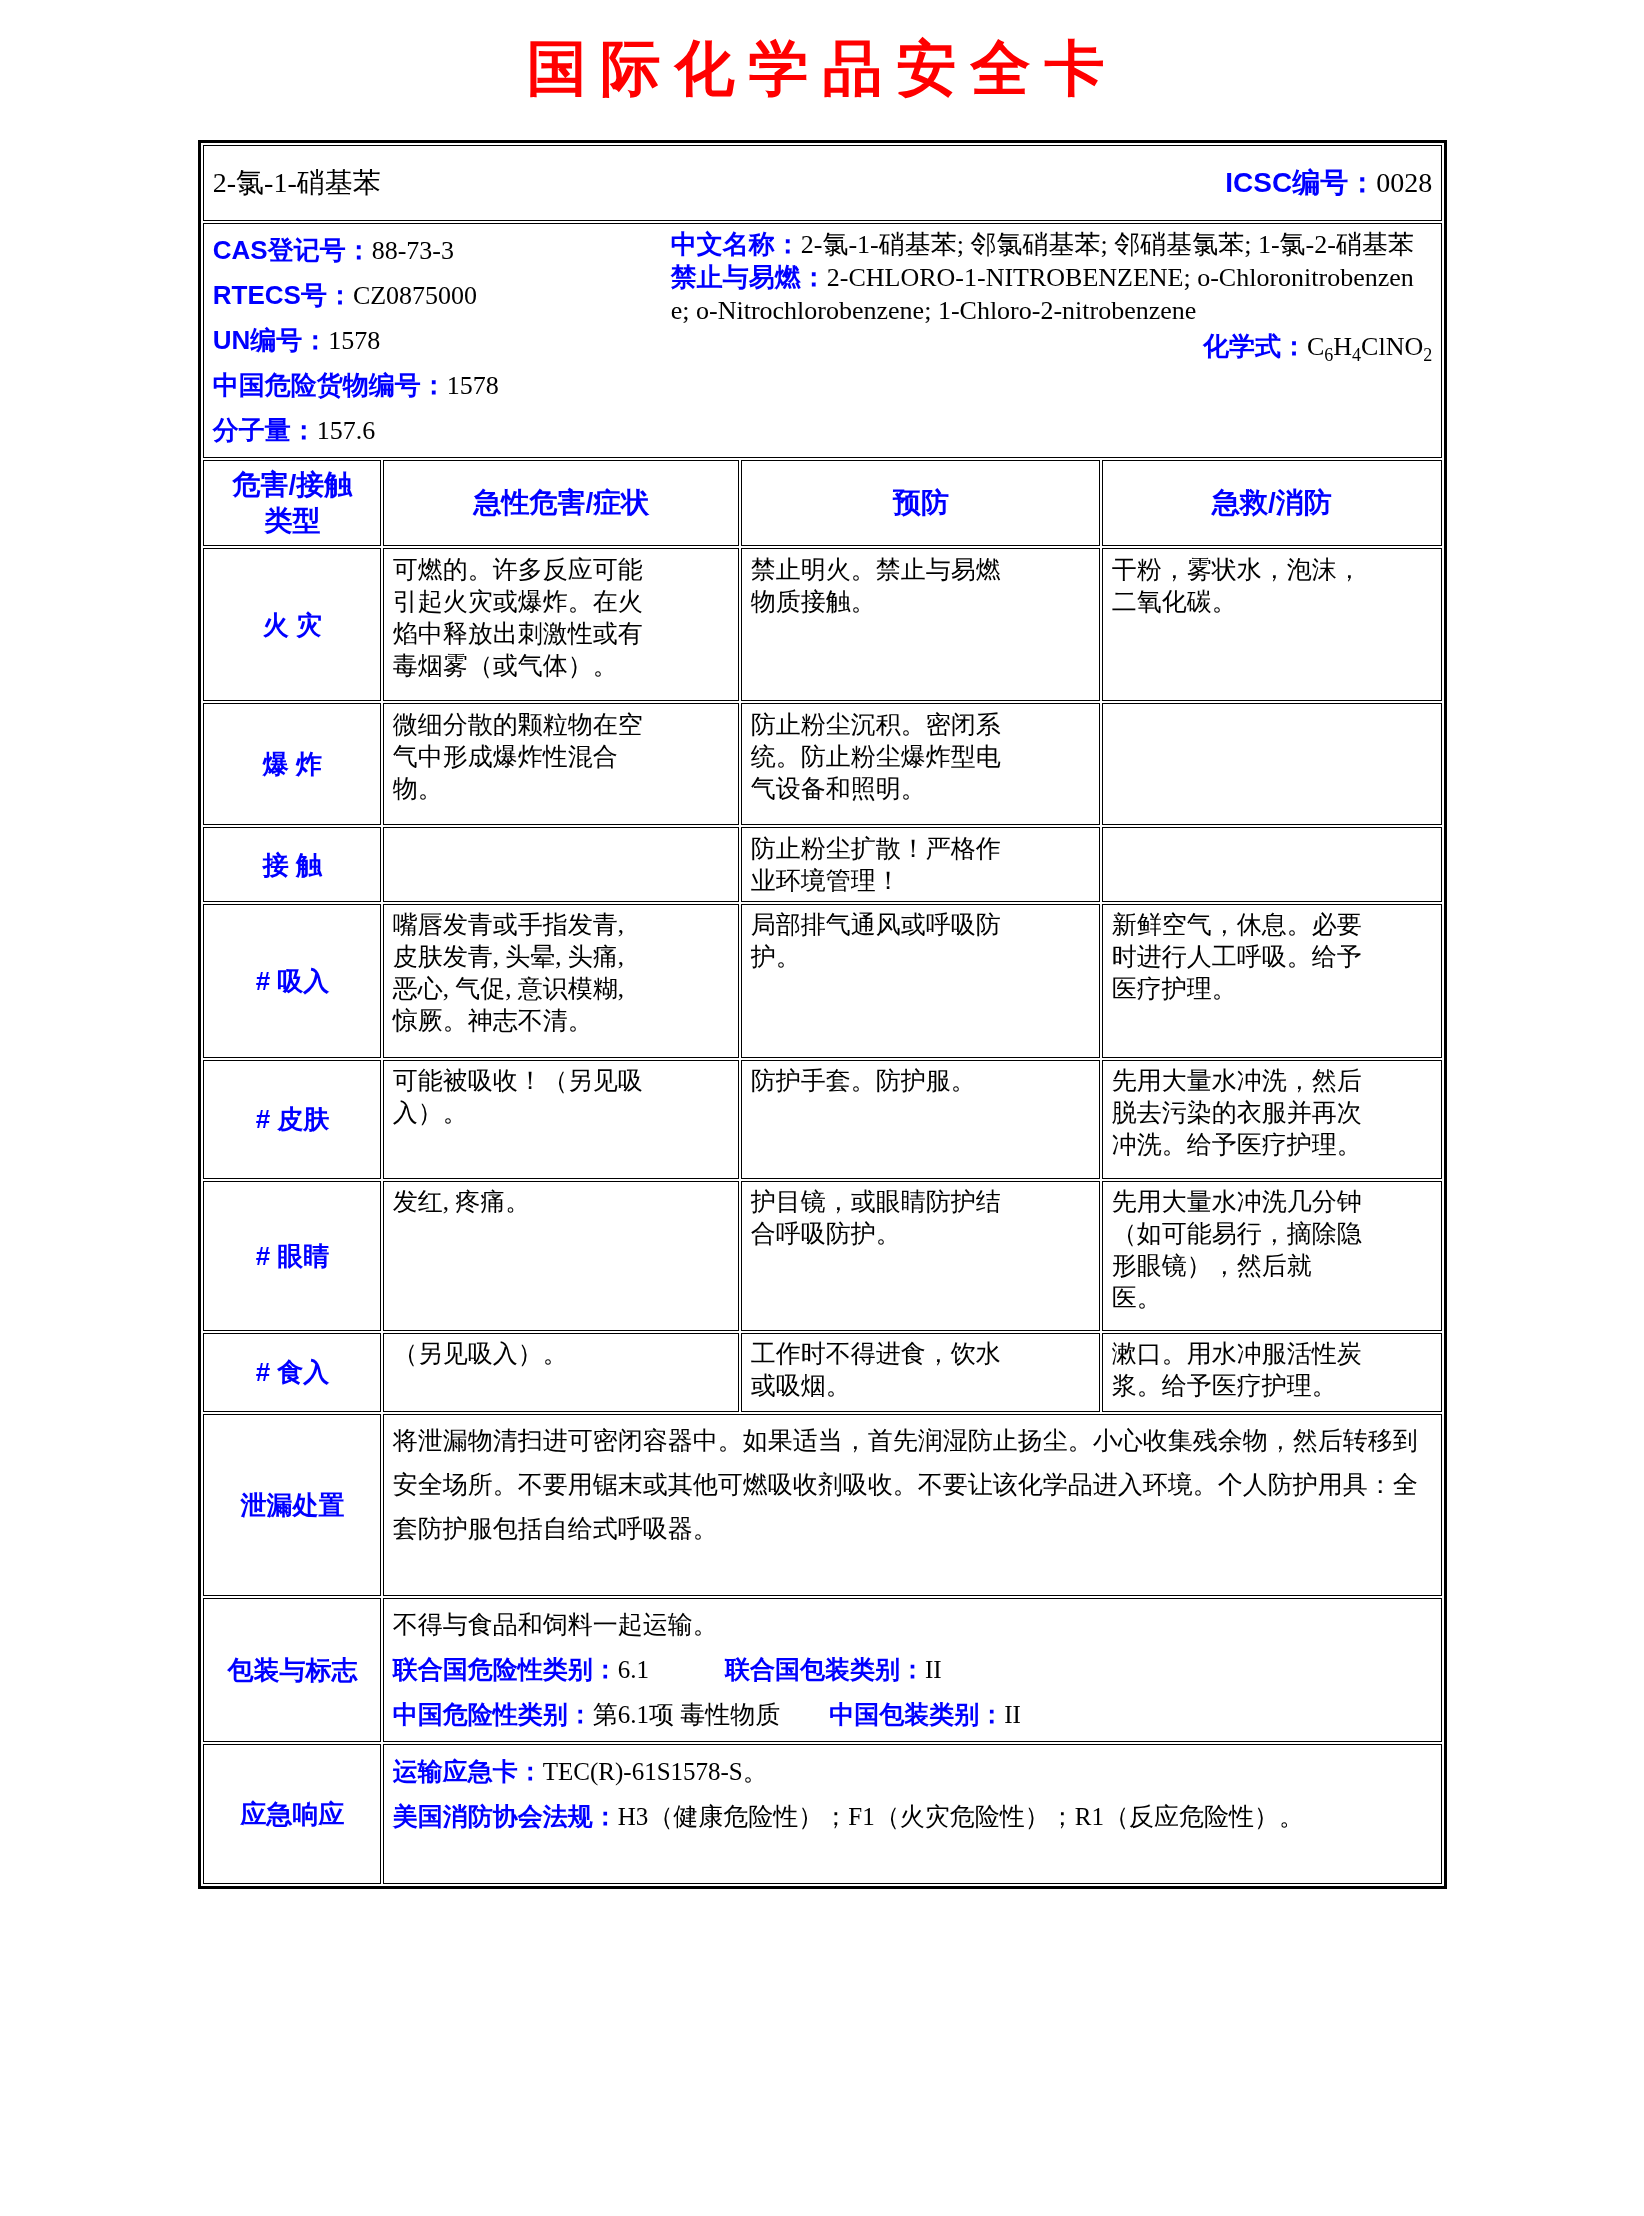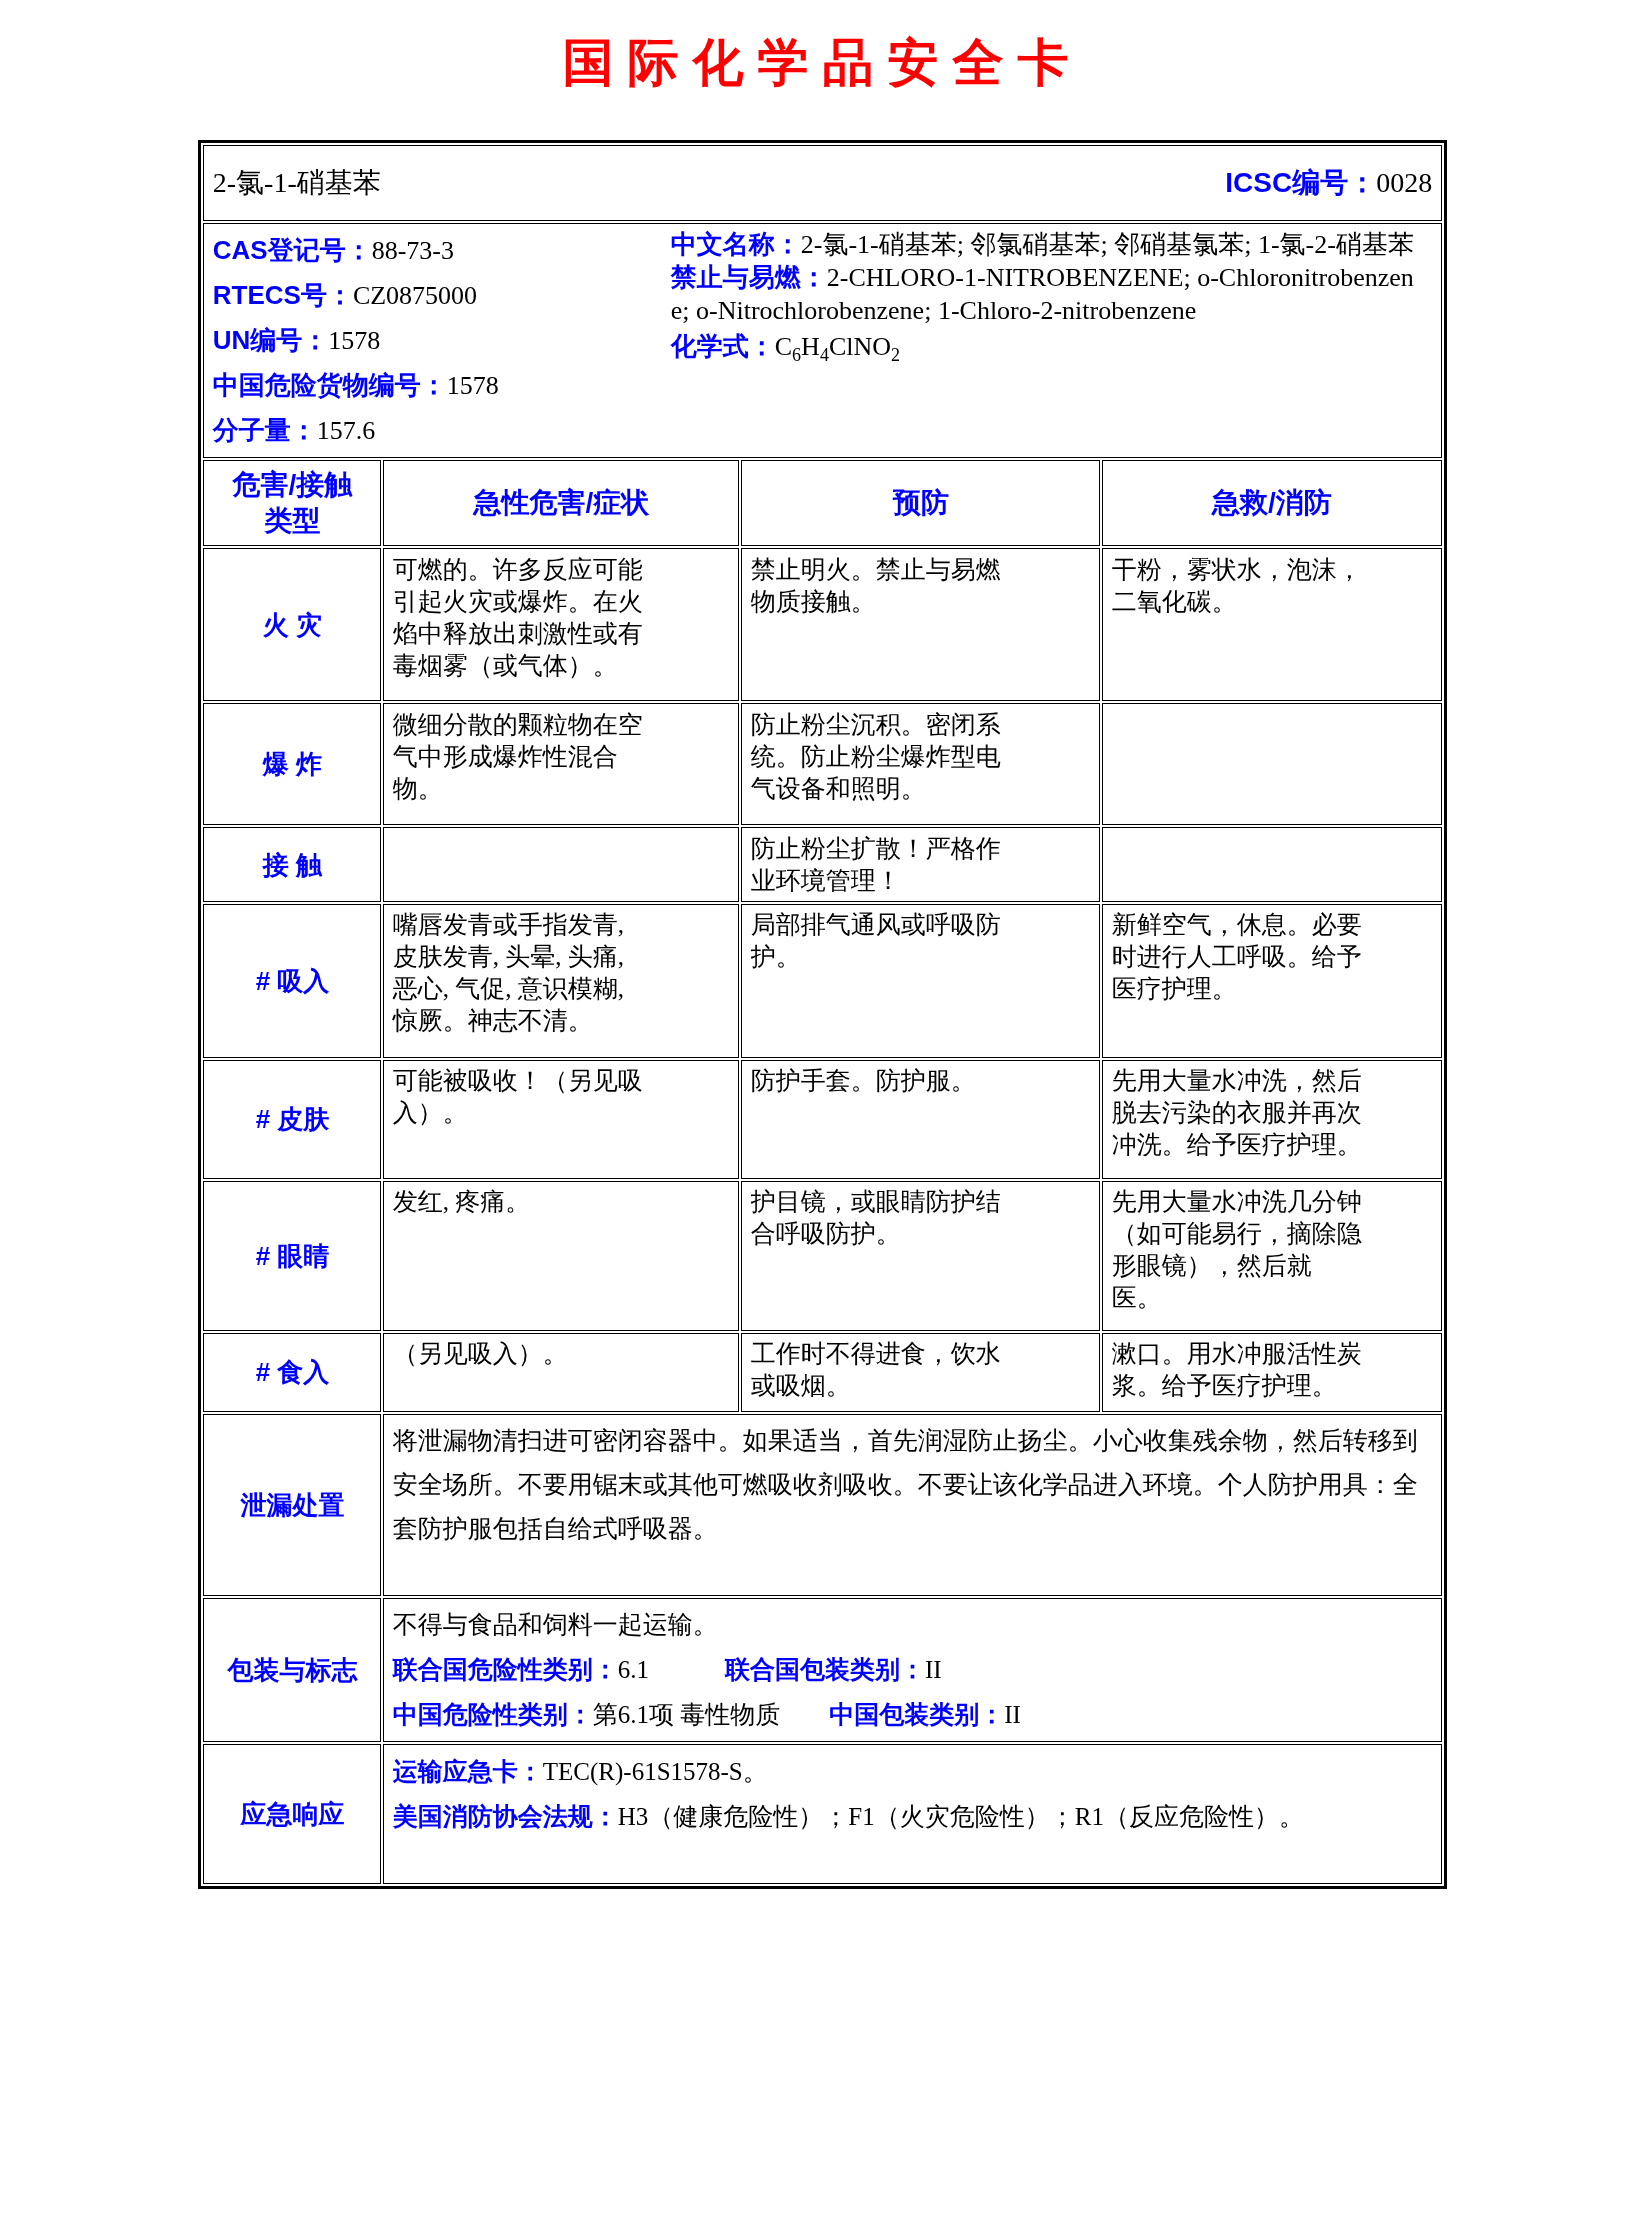--- a/index.html
+++ b/index.html
@@ -5,21 +5,21 @@
   html,body{margin:0;padding:0;background:#ffffff;}
   body{
     width:1645px;height:2216px;position:relative;
     font-family:"Liberation Serif","DejaVu Serif",serif;
     color:#000;
   }
   .page-title{
     text-align:center;
     font-family:"Liberation Sans","DejaVu Sans",sans-serif;
     font-weight:bold;
-    font-size:51px;
+    font-size:60px;
     letter-spacing:14px;
     color:#ff0000;
     margin:0;
     padding-top:29px;
     height:82px;
   }
   table.card{
     width:1247px;
     margin:29px auto 0 auto;
     border:3.5px solid #000;
@@ -47,21 +47,21 @@
   .name-cell{height:76px;vertical-align:middle;}
   .name-flex{display:flex;justify-content:space-between;align-items:center;}
   .chem-name{font-size:28px;}
   .icsc{font-size:28px;}
   .info-cell{height:229px;margin-top:24px;}
   .info-flex{display:flex;}
   .info-left{width:458px;flex:none;}
   .info-left .field{line-height:44px;font-size:26px;}
   .info-right{flex:1;}
   .info-right .tight{line-height:33px;font-size:26px;}
-  .info-right .formula{margin-top:2.8px;}
+  .info-right .formula{margin-top:2.8px;text-align:right;}
   sub{font-size:18px;}
   .label-cell{
     text-align:center;
     vertical-align:middle;
     font-size:26px;
     line-height:36px;
   }
   .head{
     text-align:center;
     vertical-align:middle;

